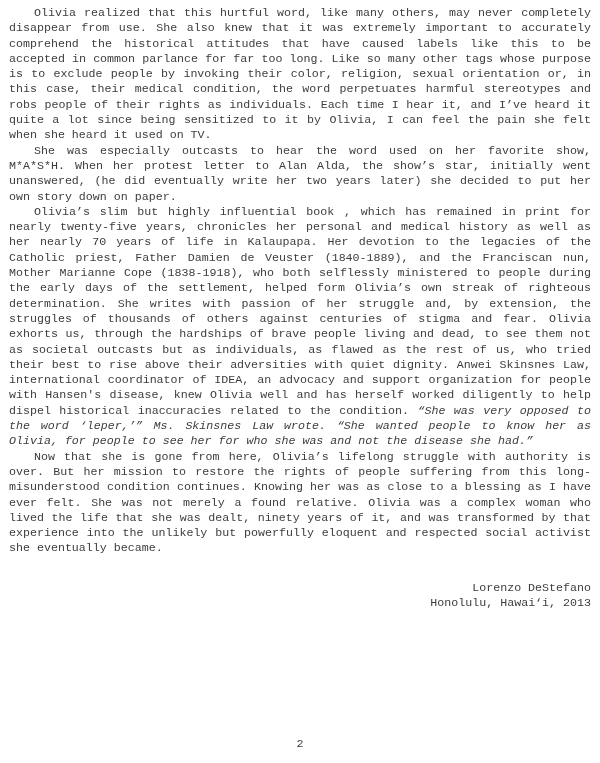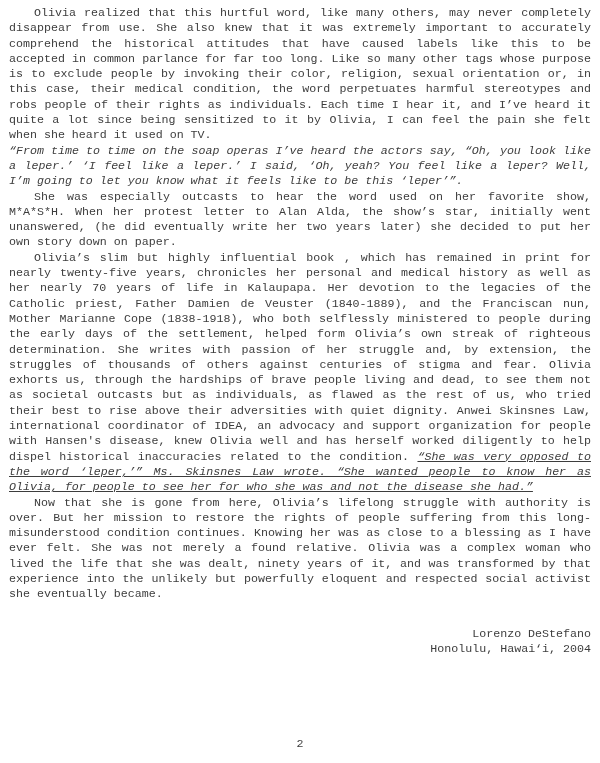--- a/index.html
+++ b/index.html
@@ -28,45 +28,44 @@
     text-align-last: left;
   }
   .indent { text-indent: 25px; }
   .quote {
     margin: 8px 21px 0 21px;
     font-style: italic;
   }
   .mt-sm { margin-top: 4px; }
   .mt-lg { margin-top: 18px; }
   .mt-md { margin-top: 12px; }
-  .em { font-style: italic; text-decoration: underline; }
+  .em { font-style: italic; }
   .signature {
     margin-top: 24px;
     text-align: right;
   }
   .footer {
     margin-top: auto;
     text-align: center;
   }
 </style>
 </head>
 <body>
 
 <div class="page">
 
   <p class="indent">Olivia realized that this hurtful word, like many others, may never completely disappear from use. She also knew that it was extremely important to accurately comprehend the historical attitudes that have caused labels like this to be accepted in common parlance for far too long. Like so many other tags whose purpose is to exclude people by invoking their color, religion, sexual orientation or, in this case, their medical condition, the word perpetuates harmful stereotypes and robs people of their rights as individuals.  Each time I hear it, and I’ve heard it quite a lot since being sensitized to it by Olivia, I can feel the pain she felt when she heard it used on TV.</p>
 
-  <p class="quote">“From time to time on the soap operas I’ve heard the actors say, “Oh, you look like a leper.’ ‘I feel like a leper.’ I said, ‘Oh, yeah? You feel like a leper? Well, I’m going to let you know what it feels like to be this ‘leper’”.</p>
 
   <p class="indent mt-sm">She was especially outcasts to hear the word used on her favorite show, M*A*S*H. When her protest letter to Alan Alda, the show’s star, initially went unanswered, (he did eventually write her two years later) she decided to put her own story down on paper.</p>
 
   <p class="indent mt-lg"><span>Olivia’s slim but highly influential book , which has remained in print for nearly twenty-five years,  chronicles her personal and medical history as well as her nearly 70 years of life in Kalaupapa. Her devotion to the legacies of the Catholic priest, Father Damien de Veuster (1840-1889), and the Franciscan nun, Mother Marianne Cope (1838-1918), who both selflessly ministered to people during the early days of the settlement, helped form Olivia’s own streak of righteous determination. She writes with passion of her struggle and, by extension, the struggles of thousands of others against centuries of stigma and fear. Olivia exhorts us, through the hardships of brave people living and dead, to see them not as societal outcasts but as individuals, as flawed as the rest of us, who tried their best to rise above their adversities with quiet dignity.  Anwei Skinsnes Law, international coordinator of IDEA, an advocacy and support organization for people with Hansen's disease, knew Olivia well and has herself worked diligently to help dispel historical inaccuracies related to the condition. </span><span class="em">“She was very opposed to the word ‘leper,’” Ms. Skinsnes Law wrote. “She wanted people to know her as Olivia, for people to see her for who she was and not the disease she had.”</span></p>
 
   <p class="indent mt-md">Now that she is gone from here, Olivia’s lifelong struggle with authority is over. But her mission to restore the rights of people suffering from this long-misunderstood condition continues. Knowing her was as close to a blessing as I have ever felt. She was not merely a found relative. Olivia was a complex woman who lived the life that she was dealt, ninety years of it, and was transformed by that experience into the unlikely but powerfully eloquent and respected social activist she eventually became.</p>
 
   <div class="signature">
     <div>Lorenzo DeStefano</div>
-    <div>Honolulu, Hawai‘i, 2004</div>
+    <div>Honolulu, Hawai‘i, 2013</div>
   </div>
 
   <div class="footer">2</div>
 
 </div>
 
 </body></html>

